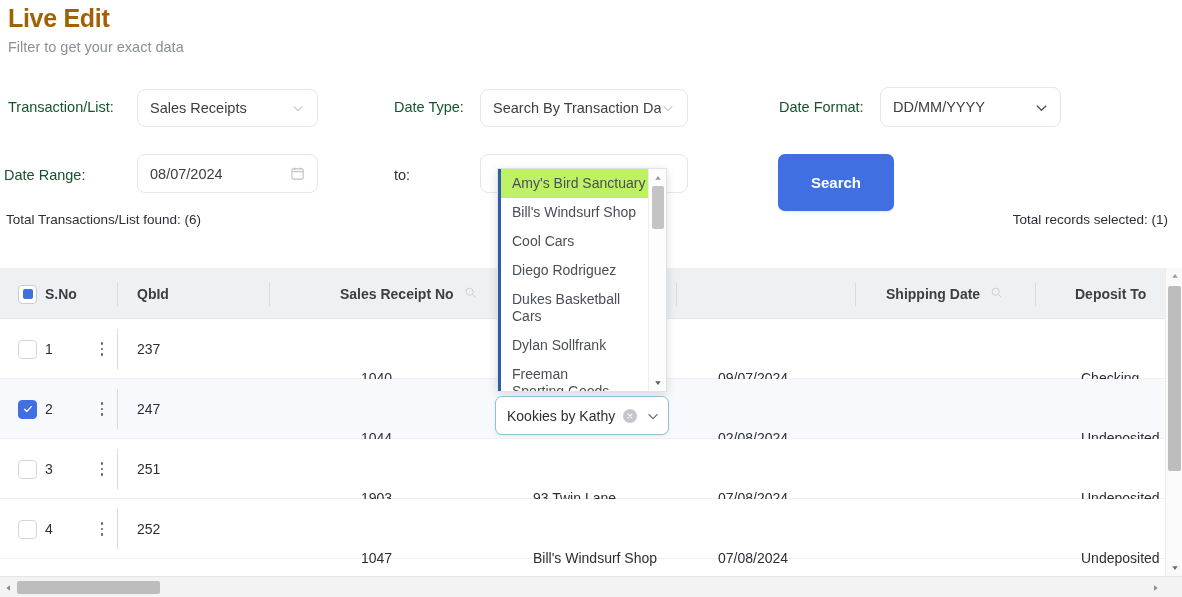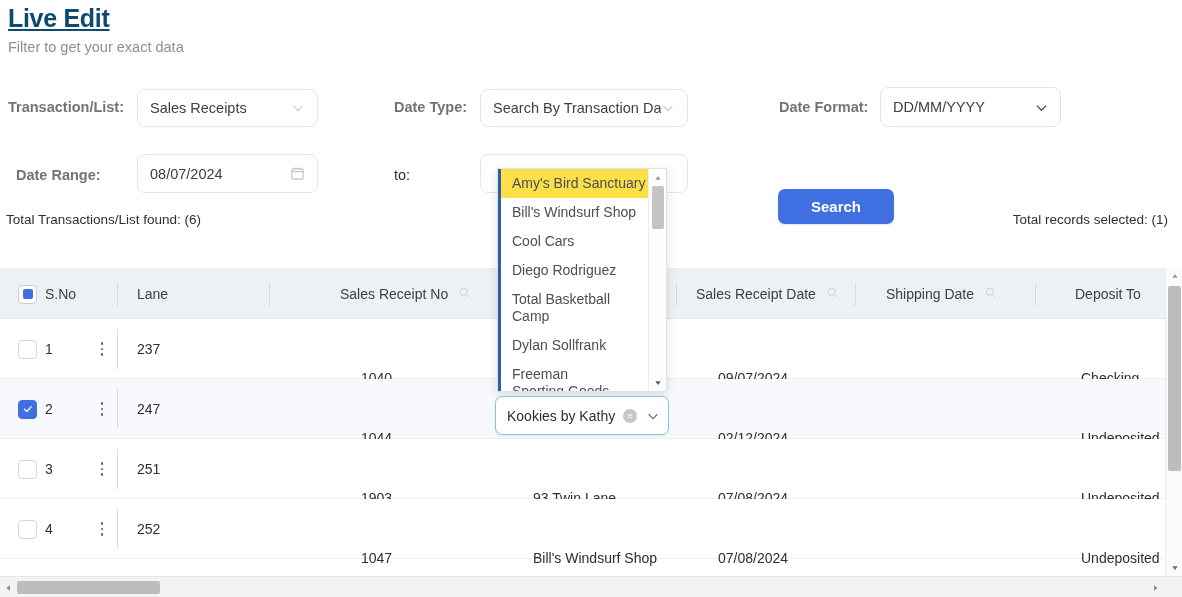--- a/index.html
+++ b/index.html
@@ -11,56 +11,54 @@
     color:#202124;
     position:relative;
     overflow:hidden;
     -webkit-font-smoothing:antialiased;
   }
 
   
   .page-title{
     position:absolute; left:8px; top:4px;
     font-size:25px; font-weight:bold; letter-spacing:-0.3px;
-    color:#0c4a6e;
-    text-decoration:underline;
+    color:#a16207;
   }
   .page-subtitle{
     position:absolute; left:8px; top:39px;
     font-size:14.5px; color:#8a8f98; font-weight:400;
   }
 
   
   .filter-label{
-    position:absolute; font-size:14.5px; font-weight:bold; color:#737373;
+    position:absolute; font-size:14.5px; font-weight:normal; color:#14532d;
   }
   .field{
     position:absolute;
     border:1px solid #e3e6ea; border-radius:8px;
     background:#fff; height:38px;
     display:flex; align-items:center;
     padding:0 12px;
     font-size:14.5px; color:#3c4043;
   }
   .field .val{ flex:1; white-space:nowrap; overflow:hidden; }
   .chev{ width:14px; height:14px; flex:none; }
   .chev svg{ display:block; }
 
   .cal-icon{ width:15px;height:15px;flex:none;opacity:.45; }
 
   .search-btn{
     position:absolute; left:778px; top:154px;
-    width:116px; height:35px; border-radius:7px;
+    width:116px; height:57px; border-radius:7px;
     background:#3f6fe0; color:#fff;
     border:none; cursor:pointer;
     font-family:"Liberation Sans", sans-serif;
     font-size:15px; font-weight:bold;
     display:flex; align-items:center; justify-content:center;
     box-shadow:0 1px 2px rgba(0,0,0,.10);
-    margin-top:35px;
   }
 
   .totals-left{
     position:absolute; left:6px; top:212px;
     font-size:13.5px; color:#2b2f35;
   }
   .totals-right{
     position:absolute; right:14px; top:212px;
     font-size:13.5px; color:#2b2f35;
   }
@@ -70,21 +68,21 @@
     position:absolute; left:0; top:268px; width:1182px; height:308px;
     background:#fff; border-top:1px solid #eceef0; overflow:hidden;
   }
   .thead{
     position:relative; height:50px; background:#eef1f4;
     border-bottom:1px solid #e2e5e9;
   }
   .th{
     position:absolute; top:0; height:50px;
     display:flex; align-items:center;
-    font-size:14px; color:#3c4043; font-weight:400;
+    font-size:14px; color:#3c4043; font-weight:700;
     white-space:nowrap;
   }
   .th .mag{ margin-left:10px; opacity:.35; }
   .colsep{
     position:absolute; top:14px; width:1px; height:23px; background:#d7dade;
   }
 
   .row{
     position:relative; height:60px;
     border-bottom:1px solid #edeff1; background:#fff;
@@ -161,21 +159,21 @@
   }
   .ddpanel .caret{
     position:absolute; left:0; top:0; width:3px; height:100%;
     background:#2c5fa8;
   }
   .ddlist{ position:absolute; left:3px; top:0; right:18px; bottom:0; }
   .dditem{
     padding:6px 0 6px 11px; font-size:14px; color:#4a4f56;
     line-height:17px; cursor:pointer;
   }
-  .dditem.hl{ background:#fde047; }
+  .dditem.hl{ background:#bef264; }
   .ddsb{
     position:absolute; right:0; top:0; width:18px; height:100%;
     background:#fdfdfd; border-left:1px solid #ededed;
   }
   .ddsb .arw{ position:absolute; left:0;width:18px;height:15px;display:flex;align-items:center;justify-content:center;}
   .ddsb .arw.up{top:1px;} .ddsb .arw.dn{bottom:1px;}
   .ddsb .thumb{
     position:absolute; left:3px; top:17px; width:12px; height:43px;
     background:#c4c4c4; border-radius:2px;
   }
@@ -209,21 +207,21 @@
 <div class="filter-label" style="left:779px; top:99px;">Date Format:</div>
 <div class="field" style="left:880px; top:87px; width:181px; height:40px;">
   <span class="val">DD/MM/YYYY</span>
   <span class="chev">
     <svg viewBox="0 0 16 16" width="15" height="15">
         <path d="M3 6l5 5 5-5" fill="none" stroke="#4a4f56" stroke-width="1.5"></path>
       </svg>
   </span>
 </div>
 
-<div class="filter-label" style="left:16px; top:167px;">Date Range:</div>
+<div class="filter-label" style="left:4px; top:167px;">Date Range:</div>
 <div class="field" style="left:137px; top:154px; width:181px; height:39px;">
   <span class="val">08/07/2024</span>
   <span class="cal-icon">
     <svg viewBox="0 0 16 16" width="15" height="15">
       <rect x="2" y="3" width="12" height="11" rx="1.3" fill="none" stroke="#70757a" stroke-width="1.2"></rect>
       <path d="M2 6h12" stroke="#70757a" stroke-width="1.2"></path>
       <path d="M5 1.6v2.4M11 1.6v2.4" stroke="#70757a" stroke-width="1.2"></path>
     </svg>
   </span>
 </div>
@@ -241,43 +239,34 @@
 <div class="table-wrap">
 
   <div class="thead">
     <div class="th" style="left:18px;">
       <span class="cbx indet">
           <i></i>
         </span>
     </div>
     <div class="th" style="left:45px;">S.No</div>
     <div class="colsep" style="left:117px;"></div>
-    <div class="th" style="left:137px;">Lane</div>
+    <div class="th" style="left:137px;">QbId</div>
     <div class="colsep" style="left:269px;"></div>
     <div class="th" style="left:340px;">
       <span>Sales Receipt No</span>
       <span class="mag">
         <svg viewBox="0 0 16 16" width="13" height="13">
             <circle cx="7" cy="7" r="4.4" fill="none" stroke="#8c9196" stroke-width="1.2"></circle>
             <path d="M10.3 10.3L14 14" stroke="#8c9196" stroke-width="1.2"></path>
           </svg>
       </span>
     </div>
     <div class="colsep" style="left:497px;"></div>
     <div class="th" style="left:545px;">Customer</div>
     <div class="colsep" style="left:676px;"></div>
-    <div class="th" style="left:696px;">
-      <span>Sales Receipt Date</span>
-      <span class="mag">
-        <svg viewBox="0 0 16 16" width="13" height="13">
-            <circle cx="7" cy="7" r="4.4" fill="none" stroke="#8c9196" stroke-width="1.2"></circle>
-            <path d="M10.3 10.3L14 14" stroke="#8c9196" stroke-width="1.2"></path>
-          </svg>
-      </span>
-    </div>
     <div class="colsep" style="left:855px;"></div>
     <div class="th" style="left:886px;">
       <span>Shipping Date</span>
       <span class="mag">
         <svg viewBox="0 0 16 16" width="13" height="13">
             <circle cx="7" cy="7" r="4.4" fill="none" stroke="#8c9196" stroke-width="1.2"></circle>
             <path d="M10.3 10.3L14 14" stroke="#8c9196" stroke-width="1.2"></path>
           </svg>
       </span>
     </div>
@@ -319,21 +308,21 @@
       <span class="kebab">
           <b></b>
           <b></b>
           <b></b>
         </span>
     </div>
     <div class="colsep" style="left:117px; top:10px; height:40px;"></div>
     <div class="cell" style="left:137px;">247</div>
     <div class="cell low" style="left:361px;">1044</div>
     <div class="cell low" style="left:545px;"></div>
-    <div class="cell low" style="left:718px;">02/12/2024</div>
+    <div class="cell low" style="left:718px;">02/08/2024</div>
     <div class="cell low" style="left:886px;"></div>
     <div class="cell low" style="left:1081px;">Undeposited</div>
   </div>
 
   <div class="row">
     <div class="cell" style="left:18px;">
       <span class="cbx"></span>
     </div>
     <div class="cell" style="left:45px;">3</div>
     <div class="cell" style="left:94px;">
@@ -403,21 +392,21 @@
   </div>
 </div>
 
 <div class="ddpanel">
   <div class="caret"></div>
   <div class="ddlist">
     <div class="dditem hl">Amy's Bird Sanctuary</div>
     <div class="dditem">Bill's Windsurf Shop</div>
     <div class="dditem">Cool Cars</div>
     <div class="dditem">Diego Rodriguez</div>
-    <div class="dditem">Total Basketball Camp</div>
+    <div class="dditem">Dukes Basketball Cars</div>
     <div class="dditem">Dylan Sollfrank</div>
     <div class="dditem" style="width:110px;">Freeman Sporting Goods</div>
 
   </div>
   <div class="ddsb">
     <div class="arw up">
       <svg viewBox="0 0 10 10" width="8" height="8">
           <path d="M5 2.5L8.4 7.2H1.6z" fill="#9a9a9a"></path>
         </svg>
     </div>

